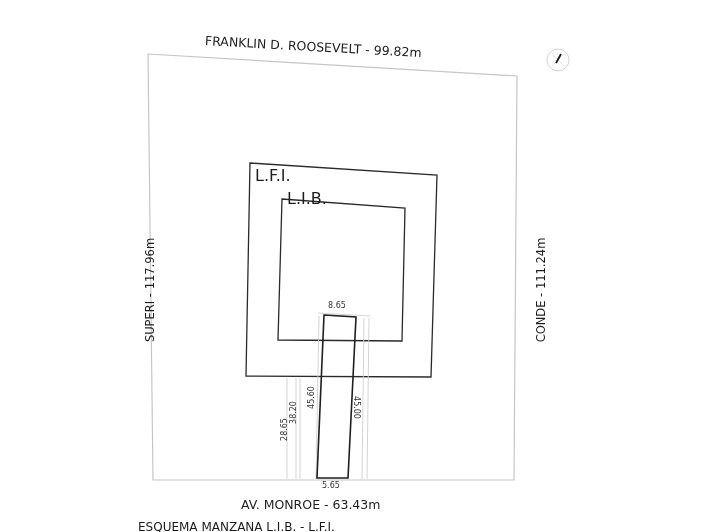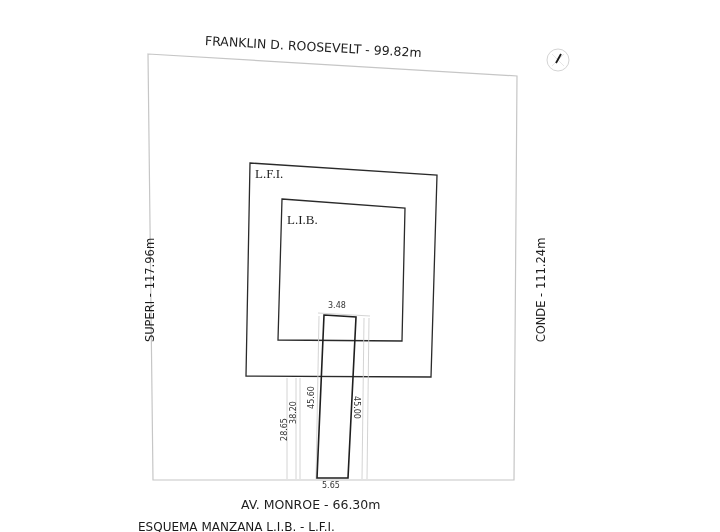--- a/index.html
+++ b/index.html
@@ -3,23 +3,23 @@
 <meta charset="utf-8">
 <style>
   html, body { margin:0; padding:0; background:#ffffff; }
   body { width:720px; height:532px; overflow:hidden; position:relative; font-family:"DejaVu Sans", sans-serif; }
   #canvas { position:absolute; left:0; top:0; width:720px; height:532px; }
   .lbl { position:absolute; color:#1e1e1e; white-space:nowrap; font-family:"DejaVu Sans", sans-serif; }
   .street-top { left:205px; top:33px; font-size:12.5px; transform:rotate(3.2deg); transform-origin:left center; }
   .street-bottom { left:241px; top:497px; font-size:12.5px; }
   .street-left { left:95px; top:283px; font-size:11.5px; transform:rotate(-90deg); transform-origin:center; width:110px; text-align:center; }
   .street-right { left:486px; top:283px; font-size:11.5px; transform:rotate(-90deg); transform-origin:center; width:110px; text-align:center; }
-  .zone { font-size:13px;font-family:Liberation Serif, serif; }
+  .zone { font-size:16px; }
   .zone-lfi { left:255px; top:166px; }
-  .zone-lib { left:287px; top:212px; }
+  .zone-lib { left:287px; top:189px; }
   .dim { font-size:8px; color:#333; }
   .dim-top { left:328px; top:301px; }
   .dim-bottom { left:322px; top:481px; }
   .dim-v { transform:rotate(-90deg); transform-origin:center; width:40px; text-align:center; }
   .dim-2865 { left:264px; top:425px; }
   .dim-3820 { left:273px; top:408px; }
   .dim-4560 { left:291px; top:393px; }
   .dim-4500 { left:336px; top:403px; transform:rotate(90deg); }
   .caption { left:138px; top:520px; font-size:12px; color:#1a1a1a; }
   .north { position:absolute; left:545px; top:47px; width:26px; height:26px; }
@@ -49,27 +49,27 @@
 </svg>
 
 <svg class="north" viewBox="0 0 26 26" xmlns="http://www.w3.org/2000/svg">
   <circle cx="13" cy="13" r="11" fill="none" stroke="#d4d4d4" stroke-width="1"></circle>
   <line x1="7" y1="19" x2="19" y2="7" stroke="#e0e0e0" stroke-width="0.8"></line>
   <line x1="7" y1="7" x2="19" y2="19" stroke="#e0e0e0" stroke-width="0.8"></line>
   <line x1="11" y1="16" x2="16" y2="7" stroke="#1a1a1a" stroke-width="1.8"></line>
 </svg>
 
 <div class="lbl street-top">FRANKLIN D. ROOSEVELT - 99.82m</div>
-<div class="lbl street-bottom">AV. MONROE - 66.30m</div>
+<div class="lbl street-bottom">AV. MONROE - 63.43m</div>
 <div class="lbl street-left">SUPERI - 117.96m</div>
 <div class="lbl street-right">CONDE - 111.24m</div>
 
 <div class="lbl zone zone-lfi">L.F.I.</div>
 <div class="lbl zone zone-lib">L.I.B.</div>
 
-<div class="lbl dim dim-top">3.48</div>
+<div class="lbl dim dim-top">8.65</div>
 <div class="lbl dim dim-bottom">5.65</div>
 <div class="lbl dim dim-v dim-2865">28.65</div>
 <div class="lbl dim dim-v dim-3820">38.20</div>
 <div class="lbl dim dim-v dim-4560">45.60</div>
 <div class="lbl dim dim-v dim-4500">45.00</div>
 
 <div class="lbl caption">ESQUEMA MANZANA L.I.B. - L.F.I.</div>
 
 </body></html>

